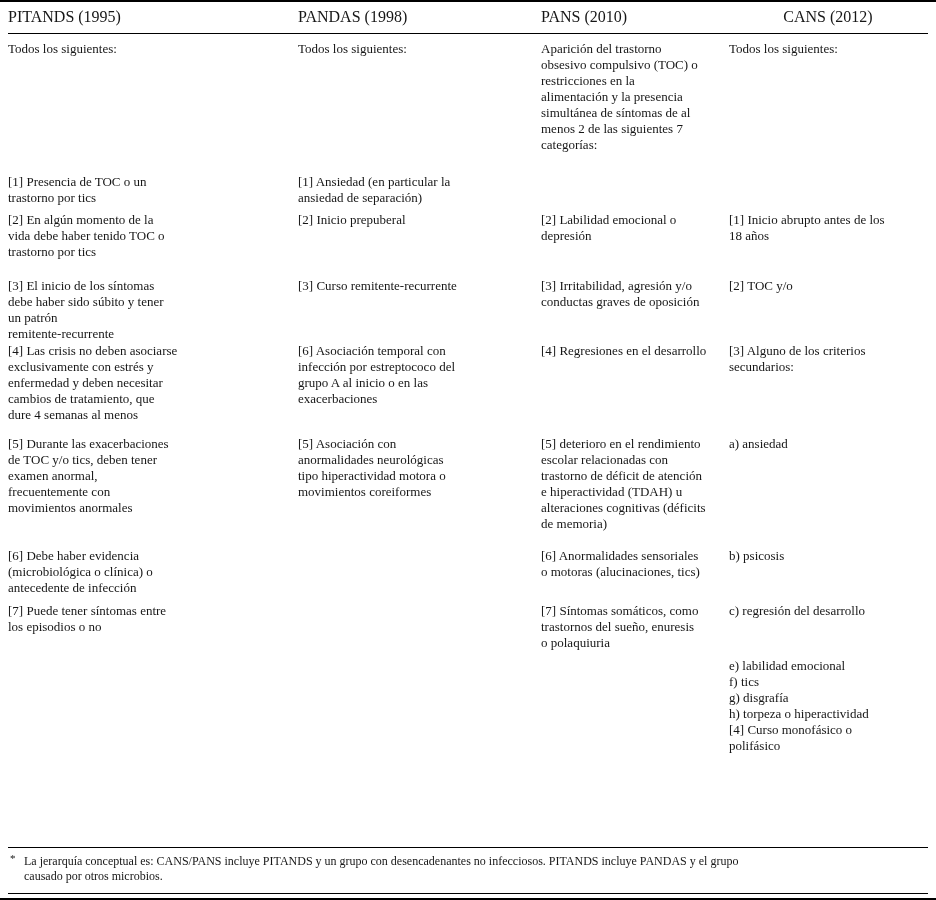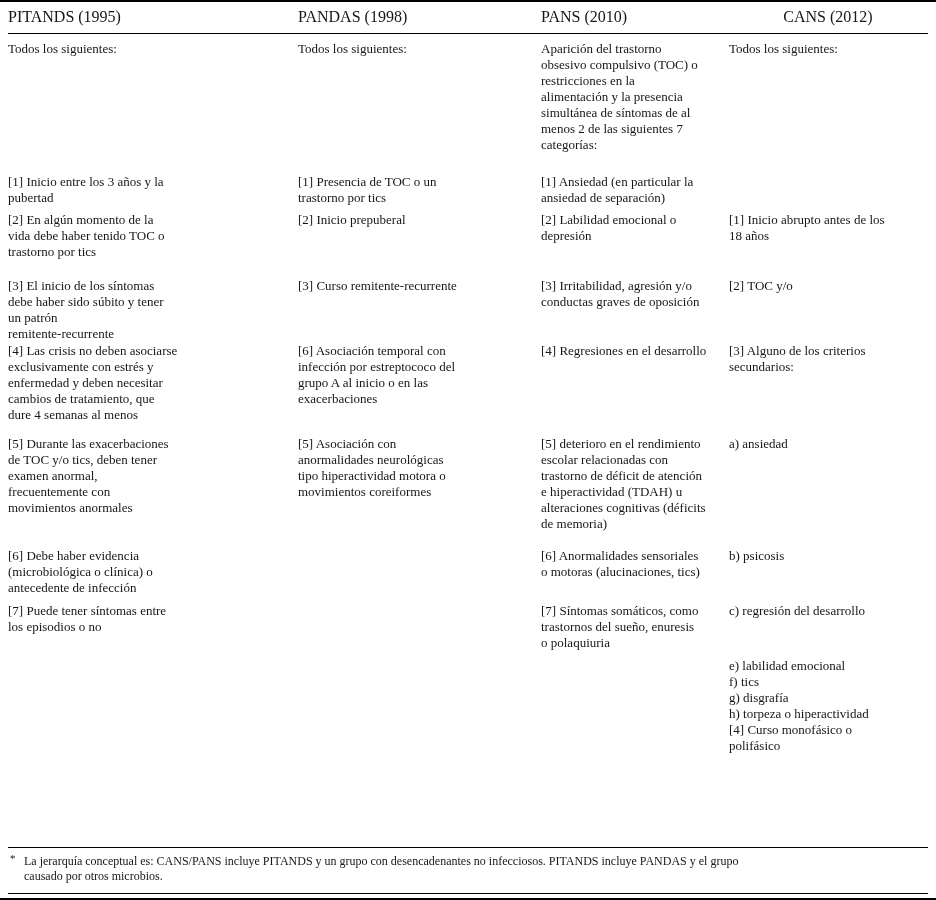--- a/index.html
+++ b/index.html
@@ -99,22 +99,20 @@
 obsesivo compulsivo (TOC) o
 restricciones en la
 alimentación y la presencia
 simultánea de síntomas de al
 menos 2 de las siguientes 7
 categorías:</div>
       <div class="cell">Todos los siguientes:</div>
     </div>
 
     <div class="row grid-cols r1">
-      <div class="cell">[1] Inicio entre los 3 años y la
-pubertad</div>
       <div class="cell">[1] Presencia de TOC o un
 trastorno por tics</div>
       <div class="cell">[1] Ansiedad (en particular la
 ansiedad de separación)</div>
       <div class="cell"></div>
     </div>
 
     <div class="row grid-cols r2">
       <div class="cell">[2] En algún momento de la
 vida debe haber tenido TOC o

